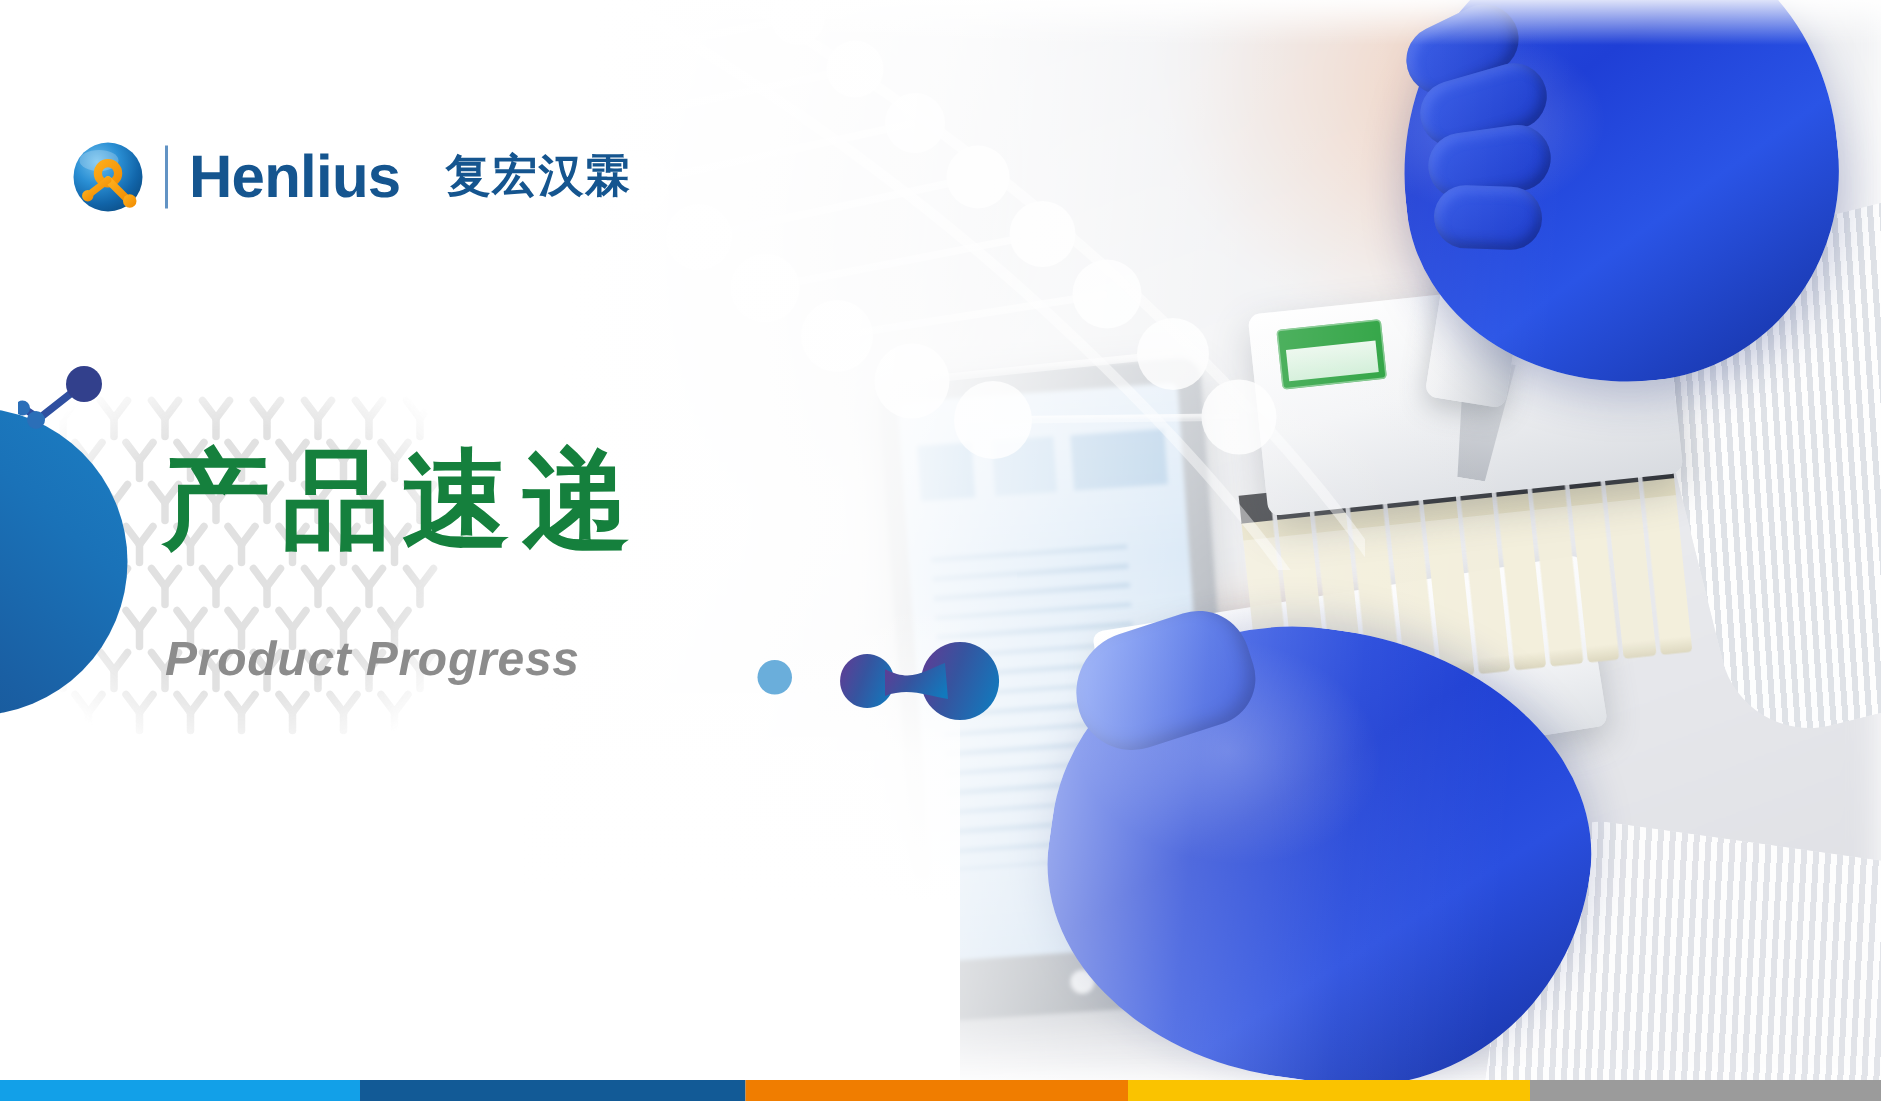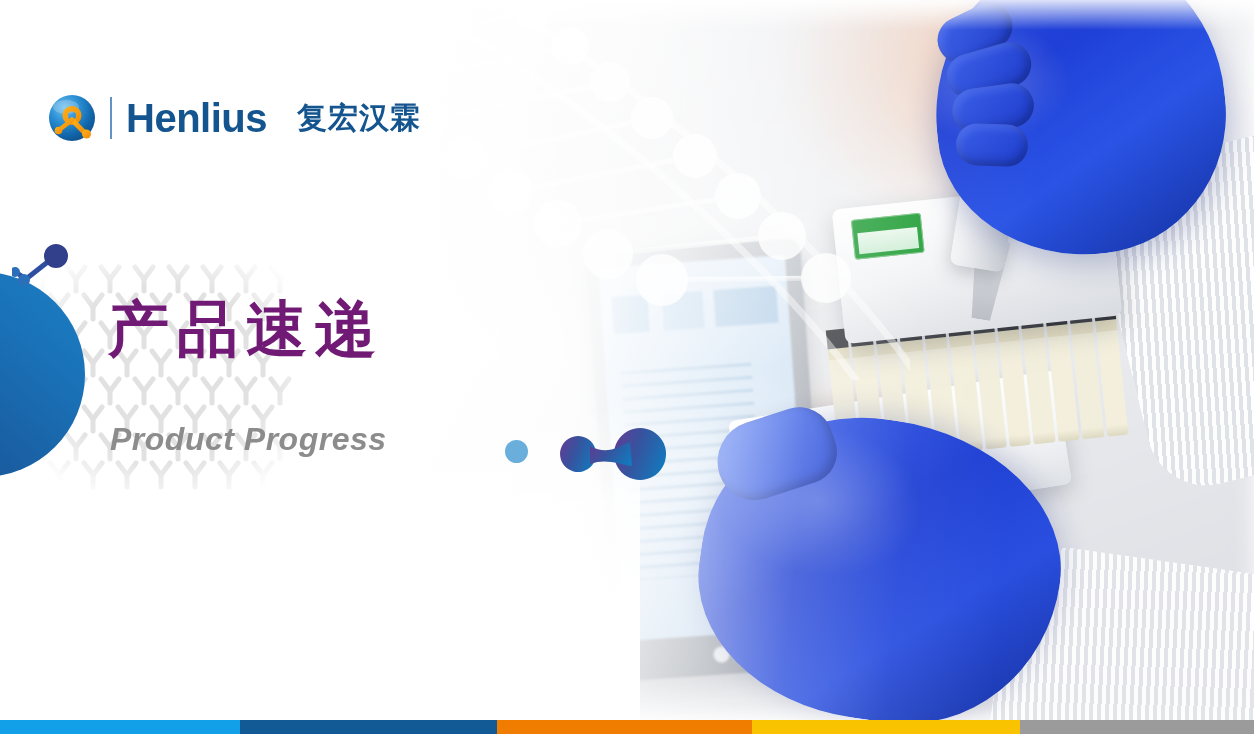--- a/index.html
+++ b/index.html
@@ -249,21 +249,21 @@
 
   
   .ypattern{
     position:absolute; left:26px; top:255px; width:290px; height:245px;
     opacity:.55;
   }
 
   
   .title-cn{
     position:absolute; left:108px; top:297px;
-    font-size:61px; font-weight:bold; color:#701a75;
+    font-size:72px; font-weight:bold; color:#15803d;
     letter-spacing:8px; line-height:1.05; white-space:nowrap;
     font-family:"Liberation Sans","DejaVu Sans", sans-serif;
   }
   .title-en{
     position:absolute; left:110px; top:422px;
     font-size:32px; font-weight:bold; font-style:italic;
     color:#8c8c8c; letter-spacing:.5px; line-height:1.1; white-space:nowrap;
     font-family:"Liberation Sans", sans-serif;
   }
 

